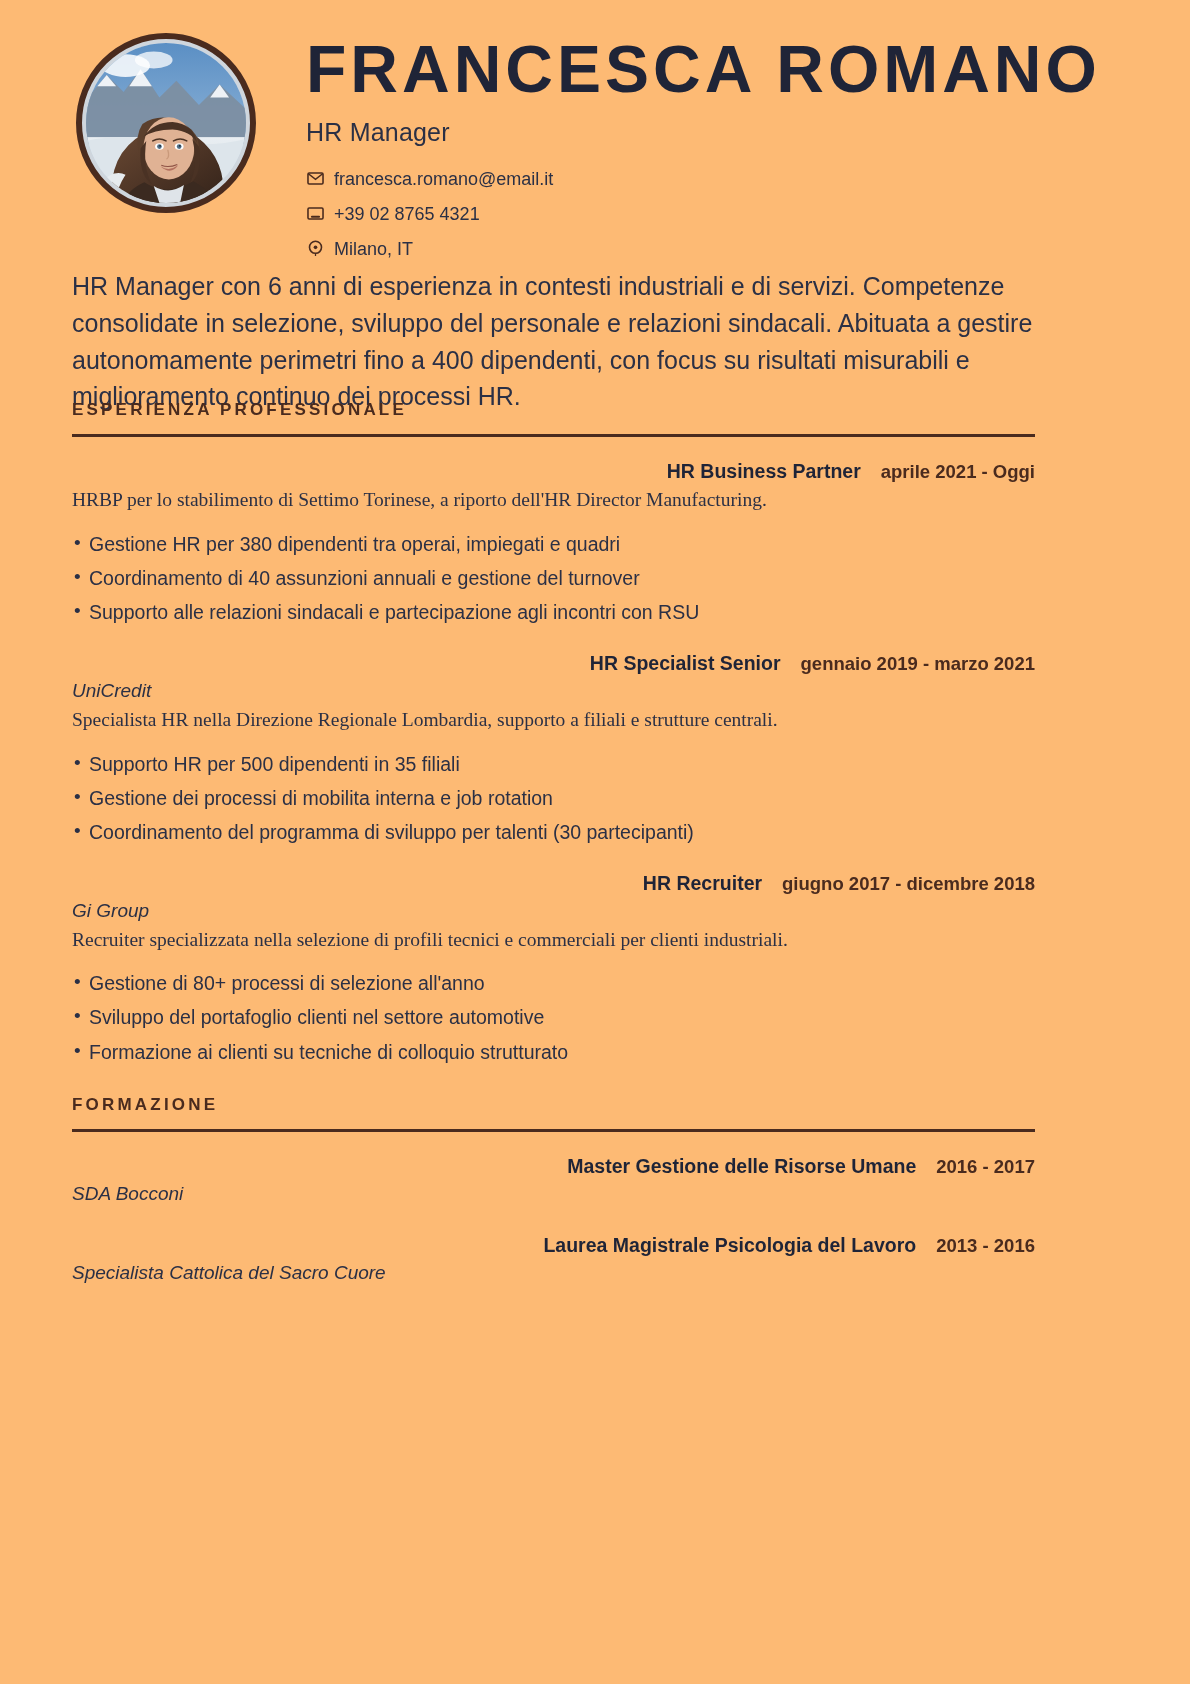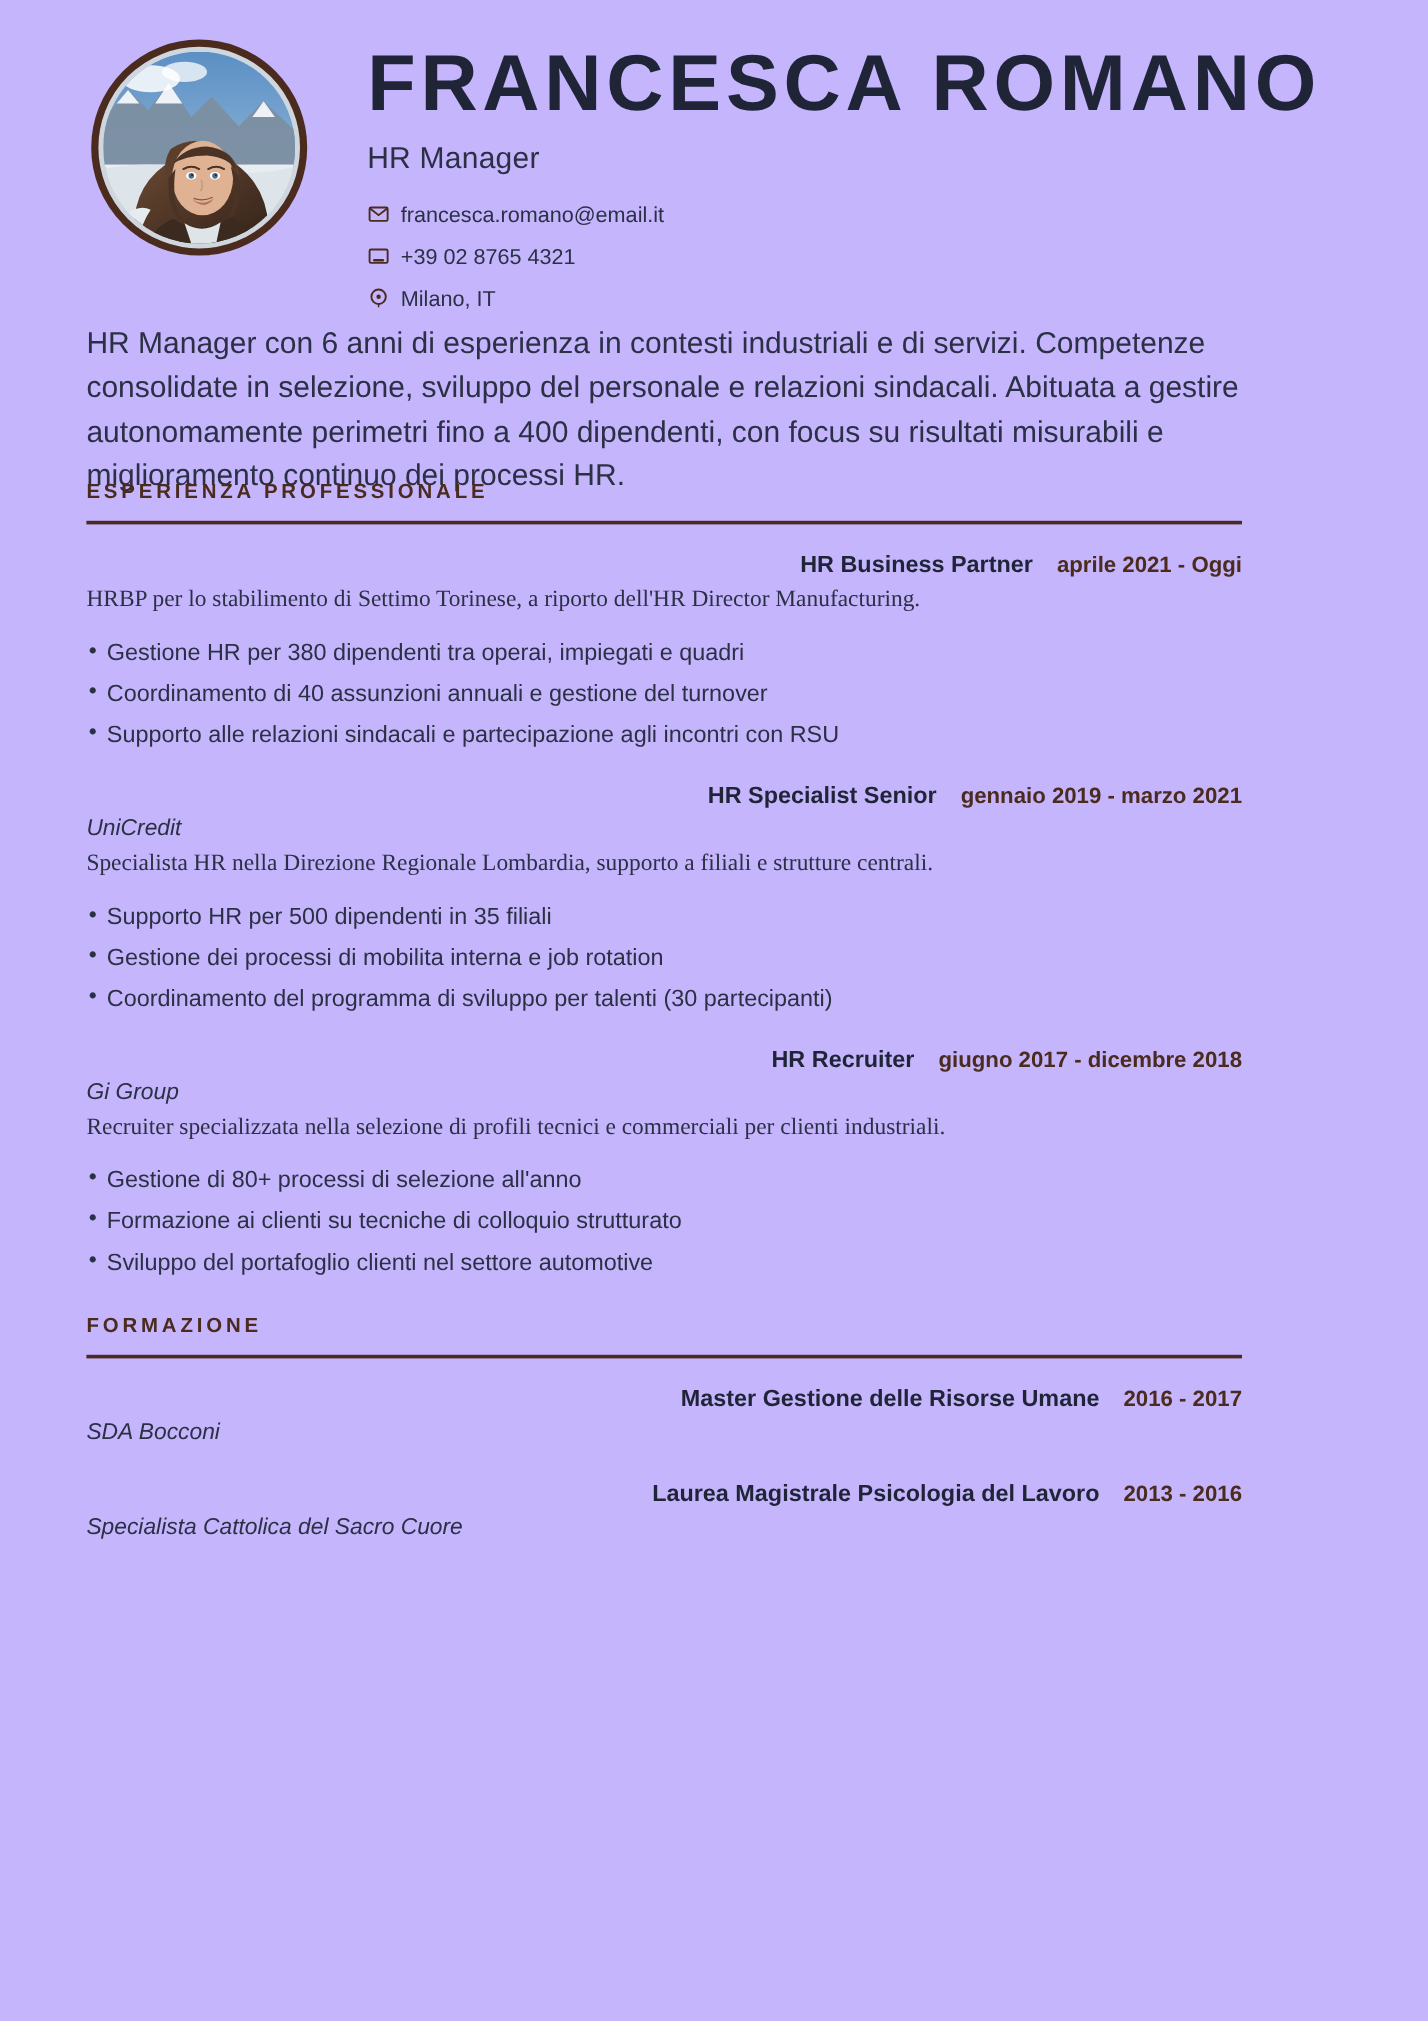--- a/index.html
+++ b/index.html
@@ -12,21 +12,21 @@
     height: 1684px;
     font-family: "Liberation Sans", sans-serif;
     color: #252a3d;
     overflow: hidden;
     position: relative;
   }
   .page {
     position: relative;
     width: 1190px;
     height: 1684px;
-    background: #c4b5fd;
+    background: #fdba74;
     overflow: hidden;
     box-sizing: border-box;
     padding: 0;
   }
 
   
   .header {
     position: relative;
     padding: 32px 0 0 0;
     height: 240px;
@@ -329,22 +329,22 @@
 
       <div class="entry">
         <div class="entry-head">
           <div class="entry-role">HR Recruiter</div>
           <div class="entry-date">giugno 2017 - dicembre 2018</div>
         </div>
         <div class="entry-org">Gi Group</div>
         <div class="entry-desc">Recruiter specializzata nella selezione di profili tecnici e commerciali per clienti industriali.</div>
         <ul class="bullets">
           <li>Gestione di 80+ processi di selezione all'anno</li>
+          <li>Sviluppo del portafoglio clienti nel settore automotive</li>
           <li>Formazione ai clienti su tecniche di colloquio strutturato</li>
-          <li>Sviluppo del portafoglio clienti nel settore automotive</li>
         </ul>
       </div>
     </div>
 
     <div class="section-gap"></div>
 
     <div class="section">
       <div class="section-title">FORMAZIONE</div>
       <div class="rule"></div>
 

